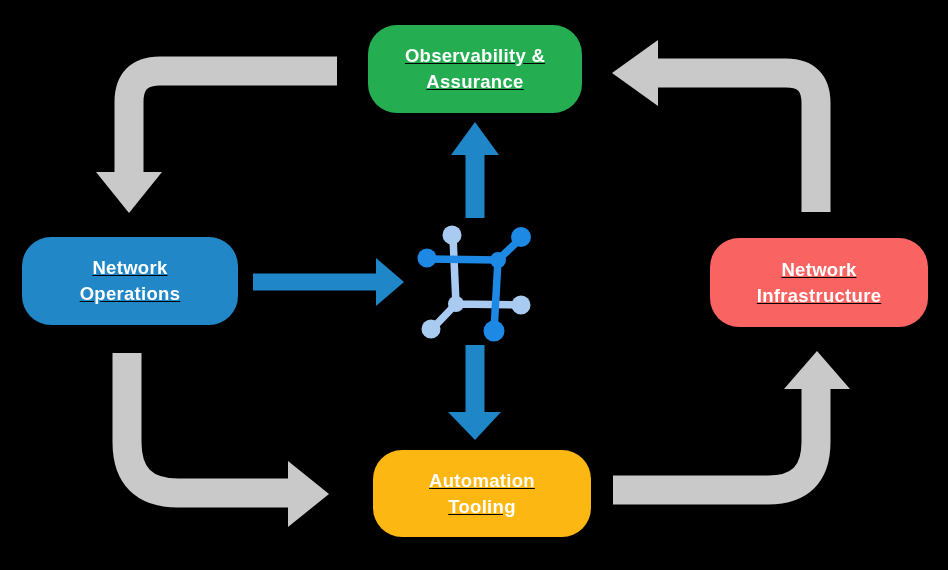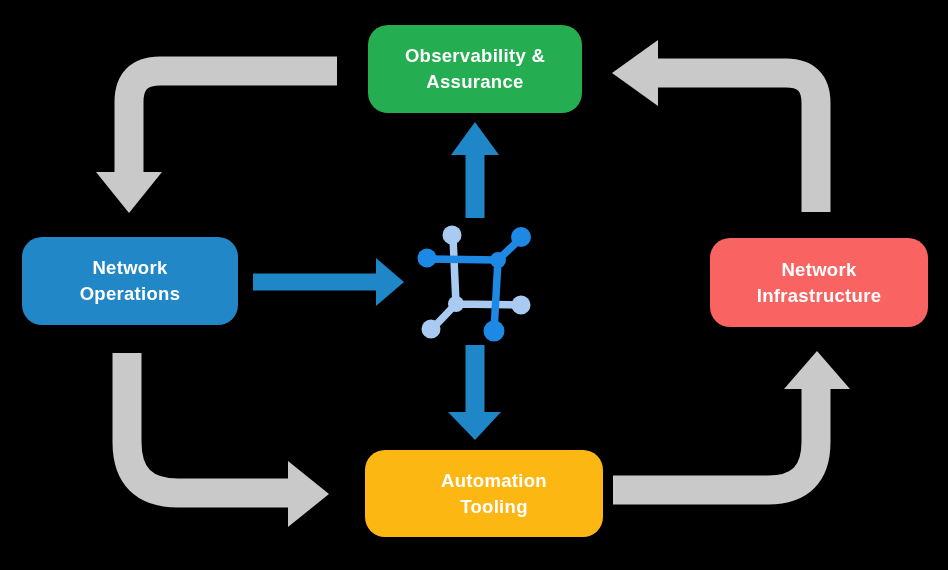--- a/index.html
+++ b/index.html
@@ -57,38 +57,39 @@
     stroke-width: 7.5;
     stroke-linecap: round;
     stroke-linejoin: round;
   }
   .icon-light-dot { fill: var(--icon-light); }
   .icon-dark-dot  { fill: var(--icon-dark); }
 
   
   .node {
     position: absolute;
-    border-radius: 20px;
+    border-radius: 29px;
     display: flex;
     align-items: center;
     justify-content: center;
     text-align: center;
+    text-decoration: underline;
   }
   .node-label {
     color: var(--label-text, #fff);
     font-size: 18.5px;
     line-height: 26px;
     font-weight: 600;
     letter-spacing: 0.3px;
     white-space: pre-line;
   }
   .node-observability  { left: 368px; top: 25px;  width: 214px; height: 88px; background: var(--node-observability); }
   .node-operations     { left: 22px;  top: 237px; width: 216px; height: 88px; background: var(--node-operations); }
   .node-infrastructure { left: 710px; top: 238px; width: 218px; height: 89px; background: var(--node-infrastructure); }
-  .node-automation     { left: 365px; top: 450px; width: 218px; height: 87px; background: var(--node-automation); padding-left: 20px; }
+  .node-automation     { left: 373px; top: 450px; width: 218px; height: 87px; background: var(--node-automation); }
 </style>
 </head>
 <body>
 
 <div class="canvas">
 
   <svg class="arrows-layer" width="948" height="570" viewBox="0 0 948 570">
 
     <g>
       <path class="gray-shaft" d="M337 71 H160 Q129 71 129 102 V173"></path>

